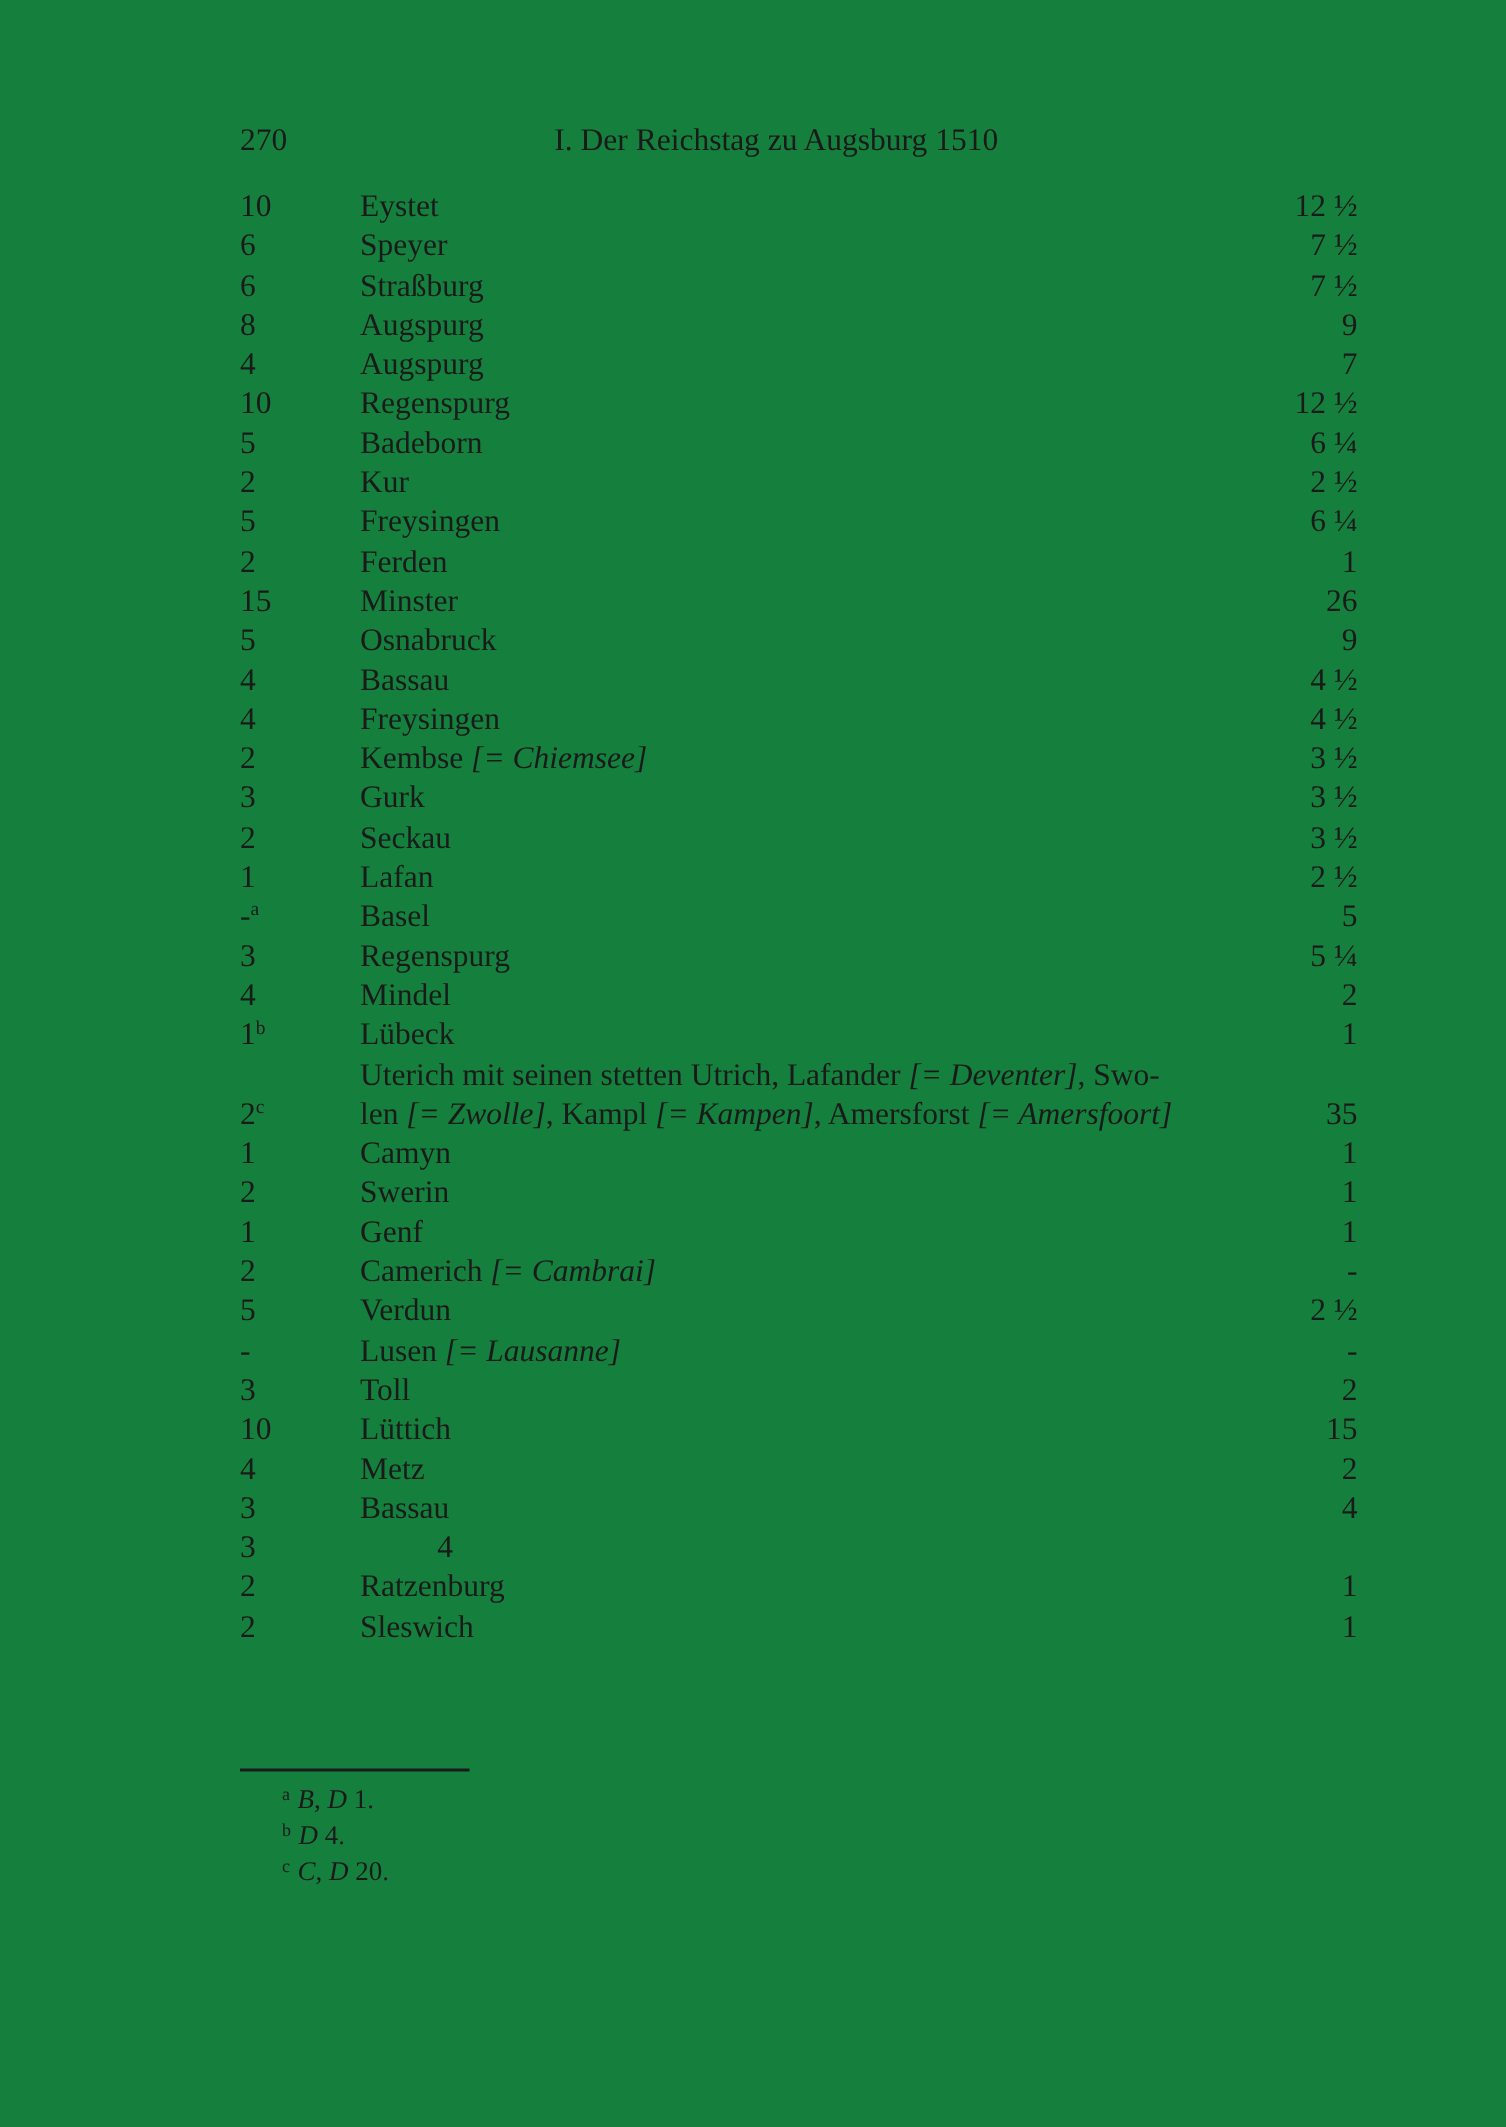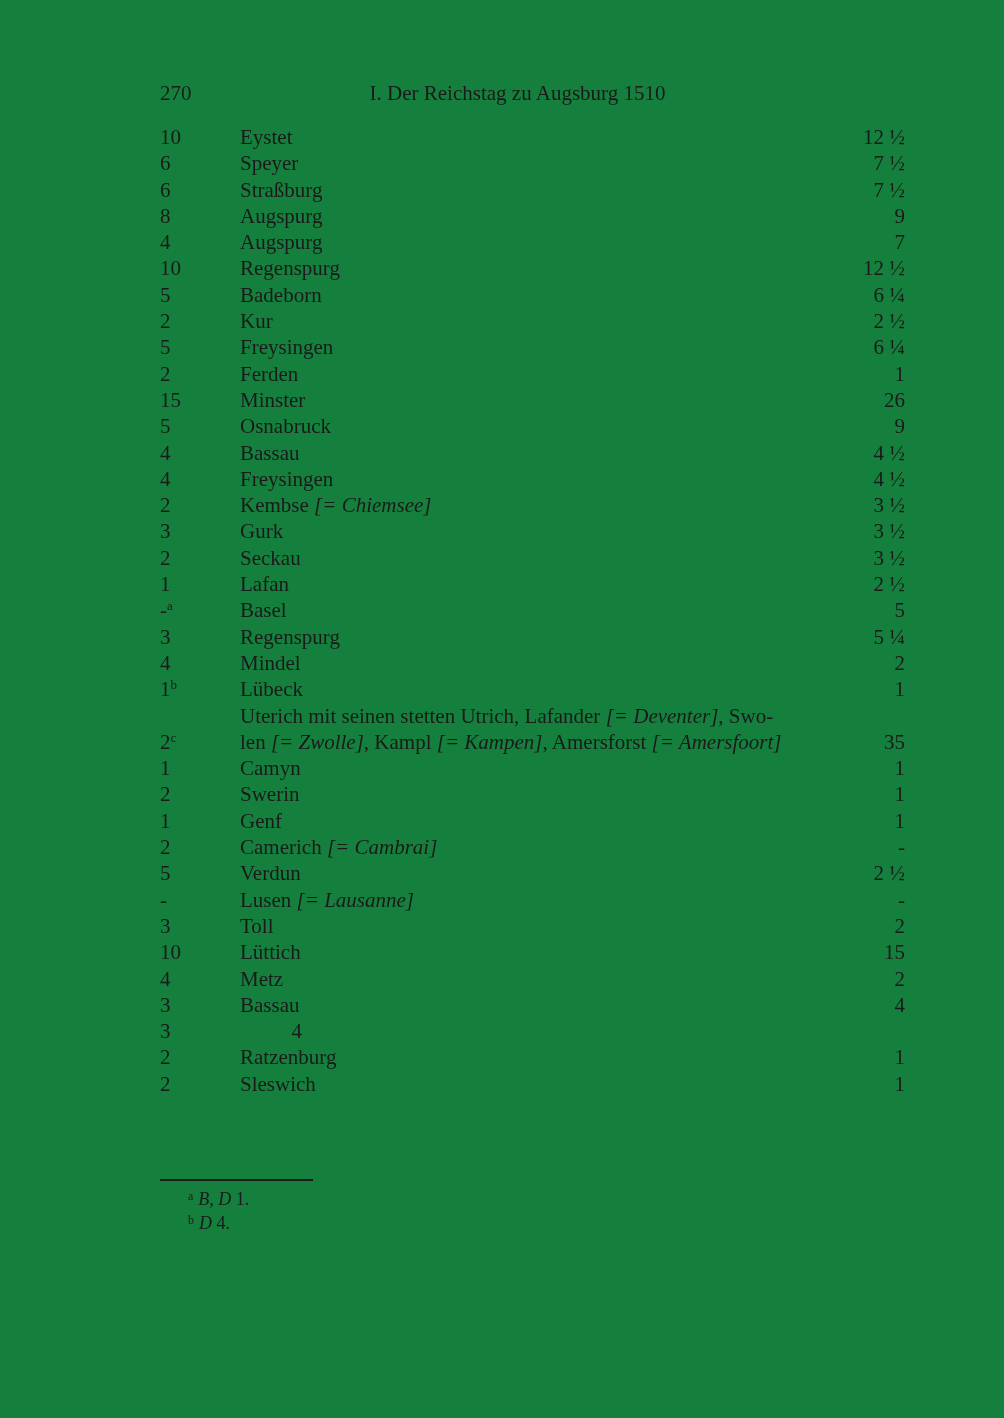--- a/index.html
+++ b/index.html
@@ -280,15 +280,16 @@
           <div class="cell-name"><span>Sleswich</span></div>
           <div class="cell-right">1</div>
         </div>
       </div>
   </div>
   <div class="footnotes">
     <div class="footnote-rule"></div>
     <div id="footnote-list">
         <div class="footnote-line"><sup>a</sup><span class="it">B, D</span><span> 1.</span></div>
         <div class="footnote-line"><sup>b</sup><span class="it">D</span><span> 4.</span></div>
+        <div class="footnote-line"><sup>c</sup><span class="it">C, D</span><span> 20.</span></div>
       </div>
   </div>
 </div>
 
 </body></html>

